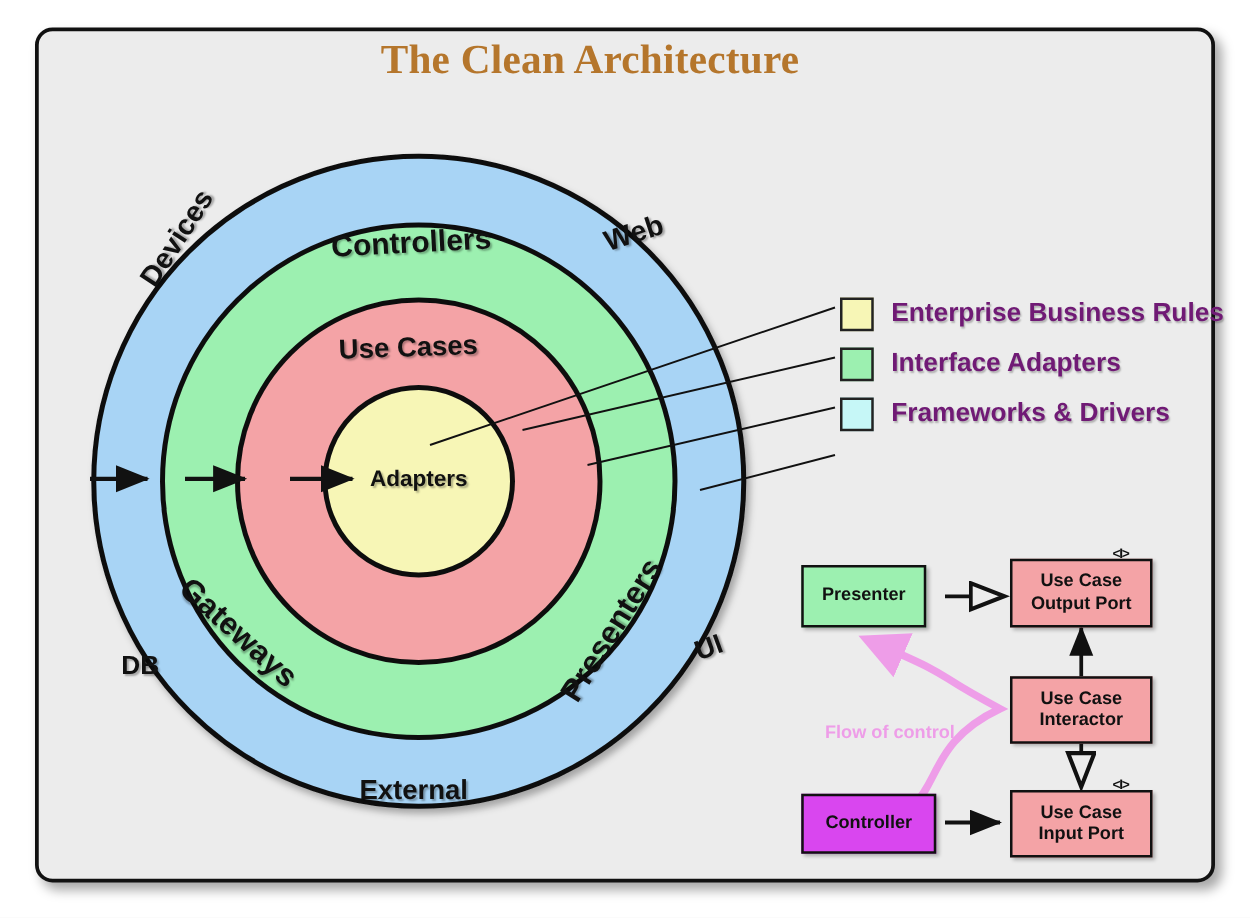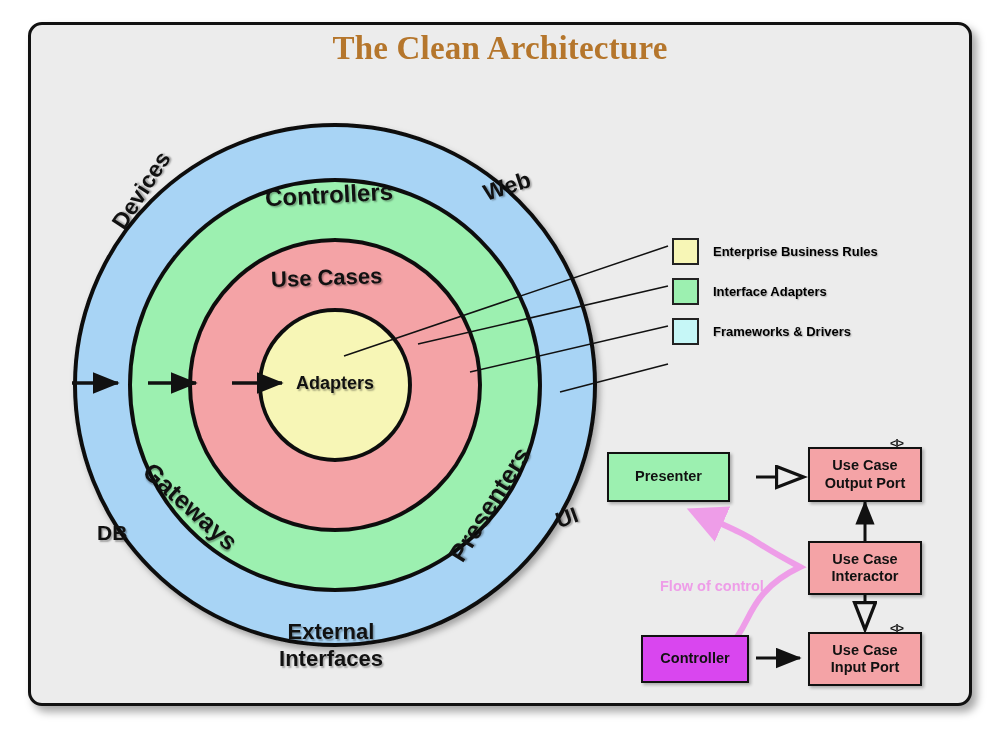--- a/index.html
+++ b/index.html
@@ -9,37 +9,37 @@
   .card{
     position:absolute;left:28px;top:22px;width:944px;height:684px;
     background:#ececec;border:3px solid #111;border-radius:14px;
     box-shadow:5px 6px 9px rgba(0,0,0,.35);
     box-sizing:border-box;
   }
 
   .title{
     position:absolute;left:0;top:30px;width:944px;text-align:center;
     font-family:"Liberation Serif",serif;font-weight:bold;font-size:33px;
-    color:#b5762c;letter-spacing:.2px;margin-left:28px;
+    color:#b5762c;letter-spacing:.2px;
   }
 
   svg.layer{position:absolute;left:0;top:0;width:1000px;height:734px;pointer-events:none;}
 
   
   .rlabel{
     position:absolute;font-weight:bold;color:#111;white-space:nowrap;
     text-shadow:1.5px 1.5px 1.6px rgba(0,0,0,.30);
     transform-origin:50% 50%;
   }
 
   
   .legend{position:absolute;left:672px;top:231px;}
   .lrow{display:flex;align-items:center;height:40px;}
   .sw{width:27px;height:27px;border:2px solid #222;box-sizing:border-box;}
-  .ltxt{margin-left:14px;font-size:13px;font-weight:bold;color:#000000;
+  .ltxt{margin-left:14px;font-size:21px;font-weight:bold;color:#701a75;
         text-shadow:1px 1px 1.4px rgba(0,0,0,.25);}
 
   
   .fbox{
     position:absolute;border:2.5px solid #111;box-sizing:border-box;
     display:flex;flex-direction:column;align-items:center;justify-content:center;
     font-size:14.5px;font-weight:bold;color:#111;line-height:1.18;text-align:center;
     box-shadow:2px 2px 3px rgba(0,0,0,.28);
   }
   .fbox span{display:block;}
@@ -145,39 +145,38 @@
   <div class="rlabel" style="left:425px;top:490px;font-size:25px;transform:rotate(-58deg);">
     <span>Presenters</span>
   </div>
 
   <div class="rlabel" style="left:556px;top:505px;font-size:22px;transform:rotate(-20deg);">
     <span>UI</span>
   </div>
 
   <div class="rlabel" style="left:246px;top:619px;font-size:22px;width:170px;text-align:center;line-height:1.22;white-space:normal;">
     <span style="display:block;">External</span>
-    <span style="display:block;">Interfaces</span>
   </div>
 
   <div class="legend">
     <div class="lrow">
       <span class="sw" style="background:#f7f6b6;"></span>
       <span class="ltxt">Enterprise Business Rules</span>
     </div>
     <div class="lrow">
       <span class="sw" style="background:#9cf0b0;"></span>
       <span class="ltxt">Interface Adapters</span>
     </div>
     <div class="lrow">
       <span class="sw" style="background:#c6f7f7;"></span>
       <span class="ltxt">Frameworks &amp; Drivers</span>
     </div>
   </div>
 
-  <div class="fbox" style="left:607px;top:452px;width:123px;height:50px;background:#9cf0b0;">
+  <div class="fbox" style="left:641px;top:452px;width:100px;height:50px;background:#9cf0b0;">
     <span>Presenter</span>
   </div>
 
   <div class="fbox" style="left:808px;top:447px;width:114px;height:55px;background:#f4a3a6;">
     <span>Use Case</span>
     <span>Output Port</span>
   </div>
   <div class="iface" style="left:890px;top:437px;">
     <span>&lt;I&gt;</span>
   </div>

